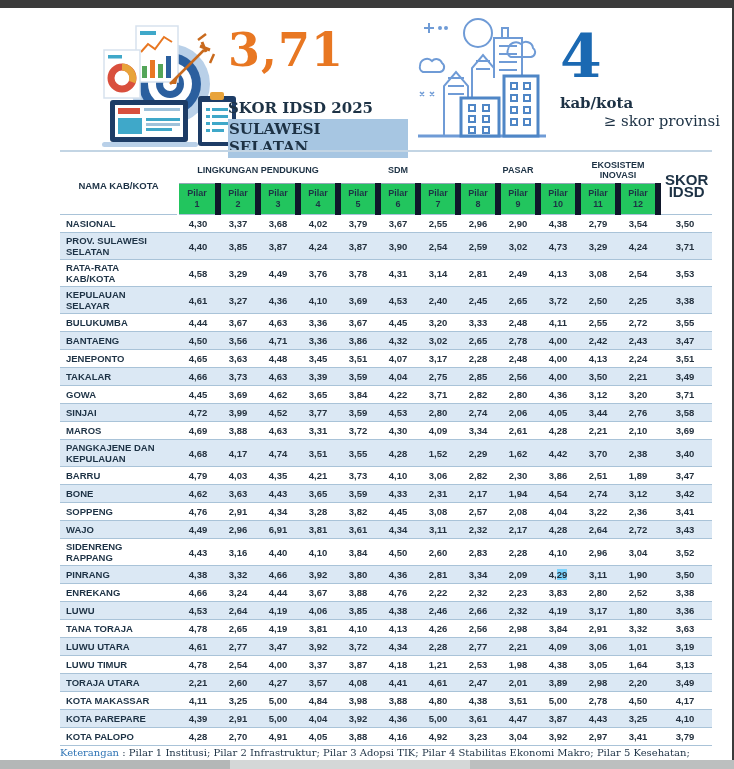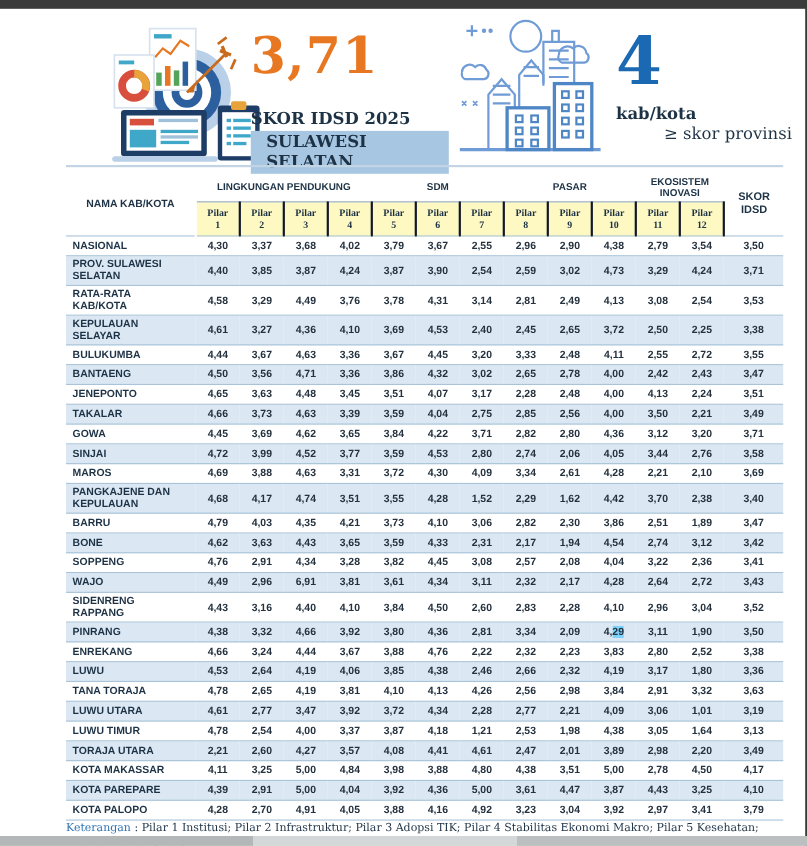--- a/index.html
+++ b/index.html
@@ -14,37 +14,37 @@
     position:absolute;left:0;top:760px;width:734px;height:9px;z-index:5;
     background:linear-gradient(90deg,#b4b7b7 0px,#b4b7b7 230px,#d4d7d7 230px,#d4d7d7 470px,#bcbfbf 470px,#bcbfbf 100%);
   }
 
   
   .illus-left{position:absolute;left:98px;top:22px;width:148px;height:128px;}
   .illus-right{position:absolute;left:406px;top:6px;width:150px;height:135px;}
   .score-block{position:absolute;left:228px;top:26px;width:180px;font-family:"DejaVu Serif",serif;color:#1d3245;}
   .score-big{font-size:46px;font-weight:bold;color:#e87722;line-height:1.05;letter-spacing:1px;}
   .score-cap{font-size:15px;font-weight:bold;line-height:22px;margin-top:23px;}
-  .score-hl{background:#a7c6e2;padding:1px 3px 2px 14px;display:inline-block;line-height:18px;}
+  .score-hl{background:#a7c6e2;padding:1px 3px 2px 1px;display:inline-block;line-height:18px;}
   .count-block{position:absolute;left:560px;top:26px;width:160px;font-family:"DejaVu Serif",serif;color:#1d3245;}
   .count-big{font-size:60px;font-weight:bold;color:#1b69b2;line-height:1.0;}
   .count-lab{font-size:15px;font-weight:bold;margin-top:8px;line-height:18px;}
   .count-sub{font-size:15px;line-height:19px;text-align:right;}
   .header-divider{position:absolute;left:60px;top:150px;width:652px;height:2px;background:#c3d5e4;}
 
   
   .tbl-wrap{position:absolute;left:60px;top:157px;width:652px;}
   table{border-collapse:collapse;table-layout:fixed;width:652px;}
   col.c-name{width:118px;} col.c-p{width:40px;} col.c-skor{width:54px;}
   th,td{padding:0;margin:0;}
   thead th{color:#1d3245;font-size:9px;font-weight:bold;text-align:center;vertical-align:middle;}
   th.h-name{font-size:9.5px;}
   th.grp{height:26px;border-bottom:1px solid #93a7b6;}
-  th.sub{height:30px;background:#fef9c3;border-left:2px solid #ffffff;border-right:2px solid #0f172a;line-height:11px;font-family:Liberation Serif, serif;}
-  th.h-skor{font-size:10px;line-height:12px;}
+  th.sub{height:30px;background:#22c55e;border-left:2px solid #ffffff;border-right:6px solid #0f172a;line-height:11px;}
+  th.h-skor{font-size:15px;line-height:12px;}
   tbody td{font-size:9.5px;color:#24313e;text-align:center;vertical-align:middle;
            padding:2px 1px;line-height:13px;font-weight:bold;}
   tbody td.name{text-align:left;padding-left:6px;padding-right:14px;line-height:11px;
                 color:#1d3245;font-weight:bold;margin-top:14px;}
   tbody tr{border-top:1px solid #a9c3d8;}
   tbody tr:last-child{border-bottom:1px solid #a9c3d8;}
   tbody tr.stripe{background:#dbe8f4;}
   .sel{background:#7dd3fc;}
 
   

